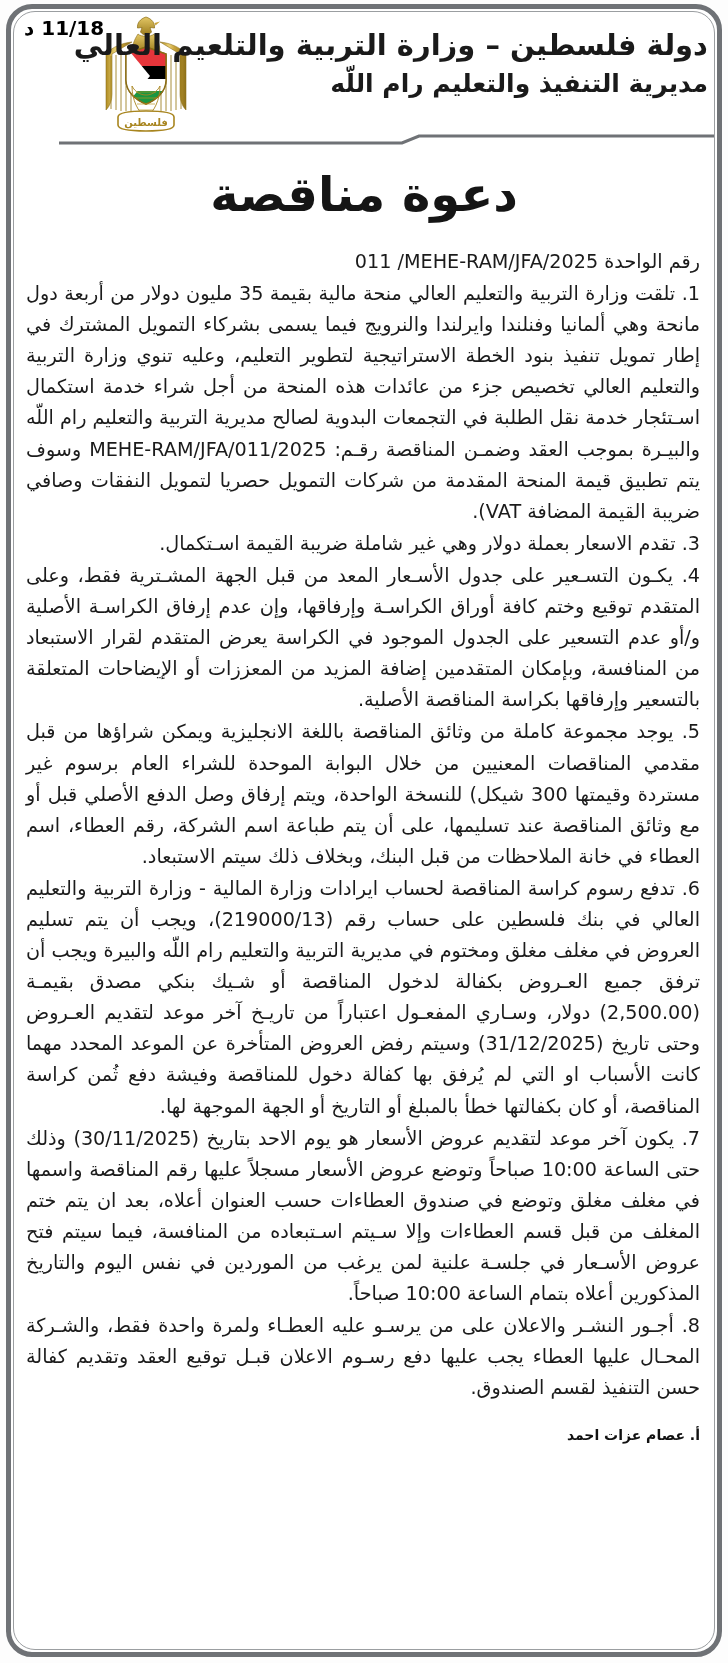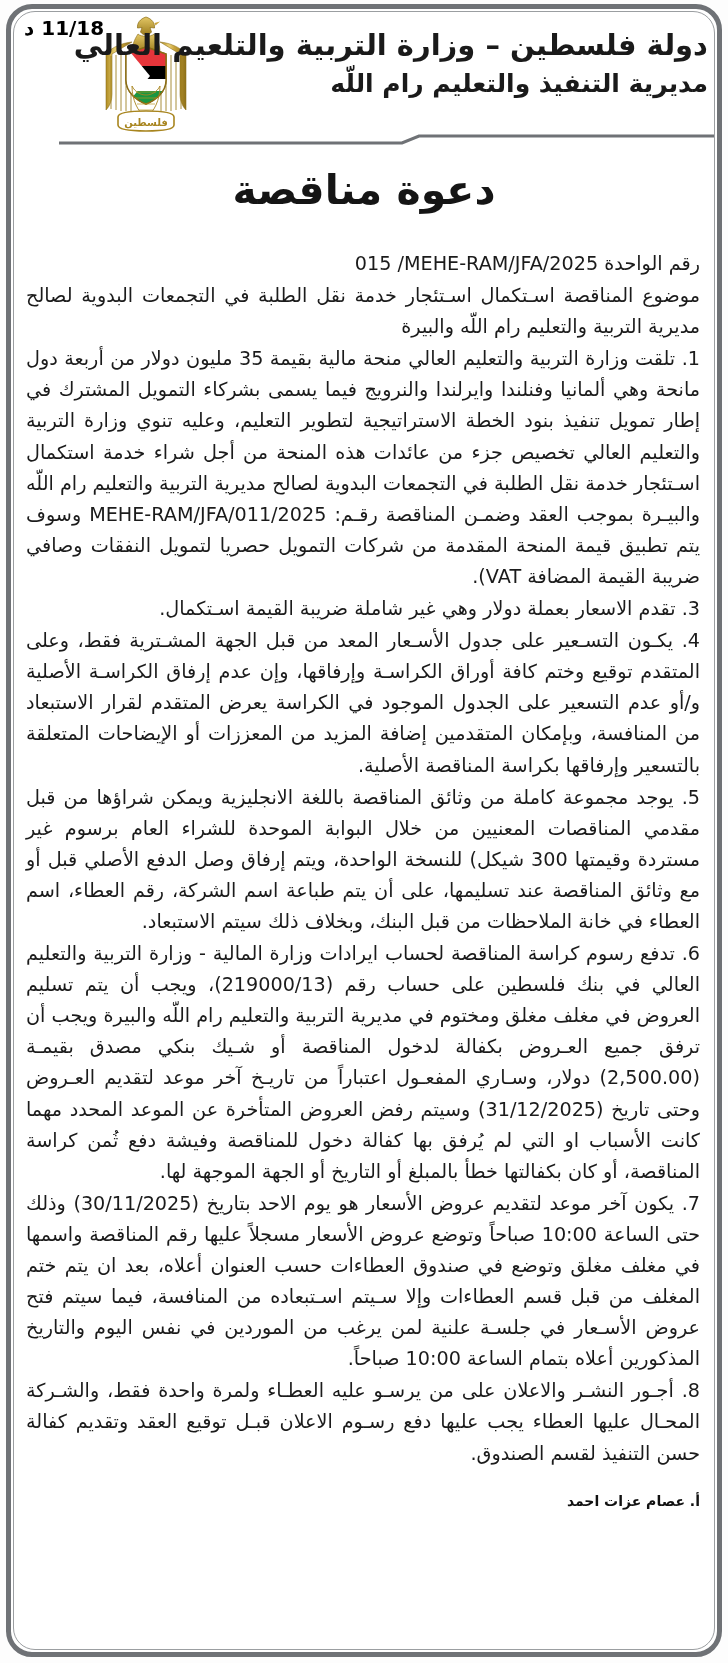--- a/index.html
+++ b/index.html
@@ -108,25 +108,25 @@
   .divider-wrap {
     position: relative;
     height: 16px;
     margin-top: -4px;
   }
   .divider-wrap svg { display: block; }
 
   
   .doc-title {
     text-align: center;
-    font-size: 41px;
+    font-size: 48px;
     font-weight: 900;
     color: #151515;
     letter-spacing: 0px;
-    margin: 18px 0 34px 0;
+    margin: 18px 0 24px 0;
     direction: rtl;
   }
 
   
   .body-text {
     direction: rtl;
     text-align: justify;
     text-align-last: right;
     font-size: 19.2px;
     line-height: 1.62;
@@ -242,24 +242,23 @@
         <path d="M700 4 L405 4 L388 11 L45 11" fill="none" stroke="#6f7276" stroke-width="3.2" stroke-linejoin="miter"></path>
       </svg>
     </div>
 
     <div class="doc-title">دعوة مناقصة</div>
 
     <div class="body-text">
 
       <p>
         <span>رقم الواحدة</span>
-        <span class="ltr-inline">015 /MEHE-RAM/JFA/2025</span>
-      </p>
-
-      <p>موضوع المناقصة اسـتكمال اسـتئجار خدمة نقل الطلبة في التجمعات البدوية لصالح مديرية التربية والتعليم رام اللّه والبيرة</p>
+        <span class="ltr-inline">011 /MEHE-RAM/JFA/2025</span>
+      </p>
+
 
       <p>
         <span>1.</span>
         <span>تلقت وزارة التربية والتعليم العالي منحة مالية بقيمة 35 مليون دولار من أربعة دول مانحة وهي ألمانيا وفنلندا وايرلندا والنرويج فيما يسمى بشركاء التمويل المشترك في إطار تمويل تنفيذ بنود الخطة الاستراتيجية لتطوير التعليم، وعليه تنوي وزارة التربية والتعليم العالي تخصيص جزء من عائدات هذه المنحة من أجل شراء خدمة استكمال اسـتئجار خدمة نقل الطلبة في التجمعات البدوية لصالح مديرية التربية والتعليم رام اللّه والبيـرة بموجب العقد وضمـن المناقصة رقـم: MEHE-RAM/JFA/011/2025 وسوف يتم تطبيق قيمة المنحة المقدمة من شركات التمويل حصريا لتمويل النفقات وصافي ضريبة القيمة المضافة VAT).</span>
       </p>
 
 
       <p>
         <span>3.</span>
         <span>تقدم الاسعار بعملة دولار وهي غير شاملة ضريبة القيمة اسـتكمال.</span>

